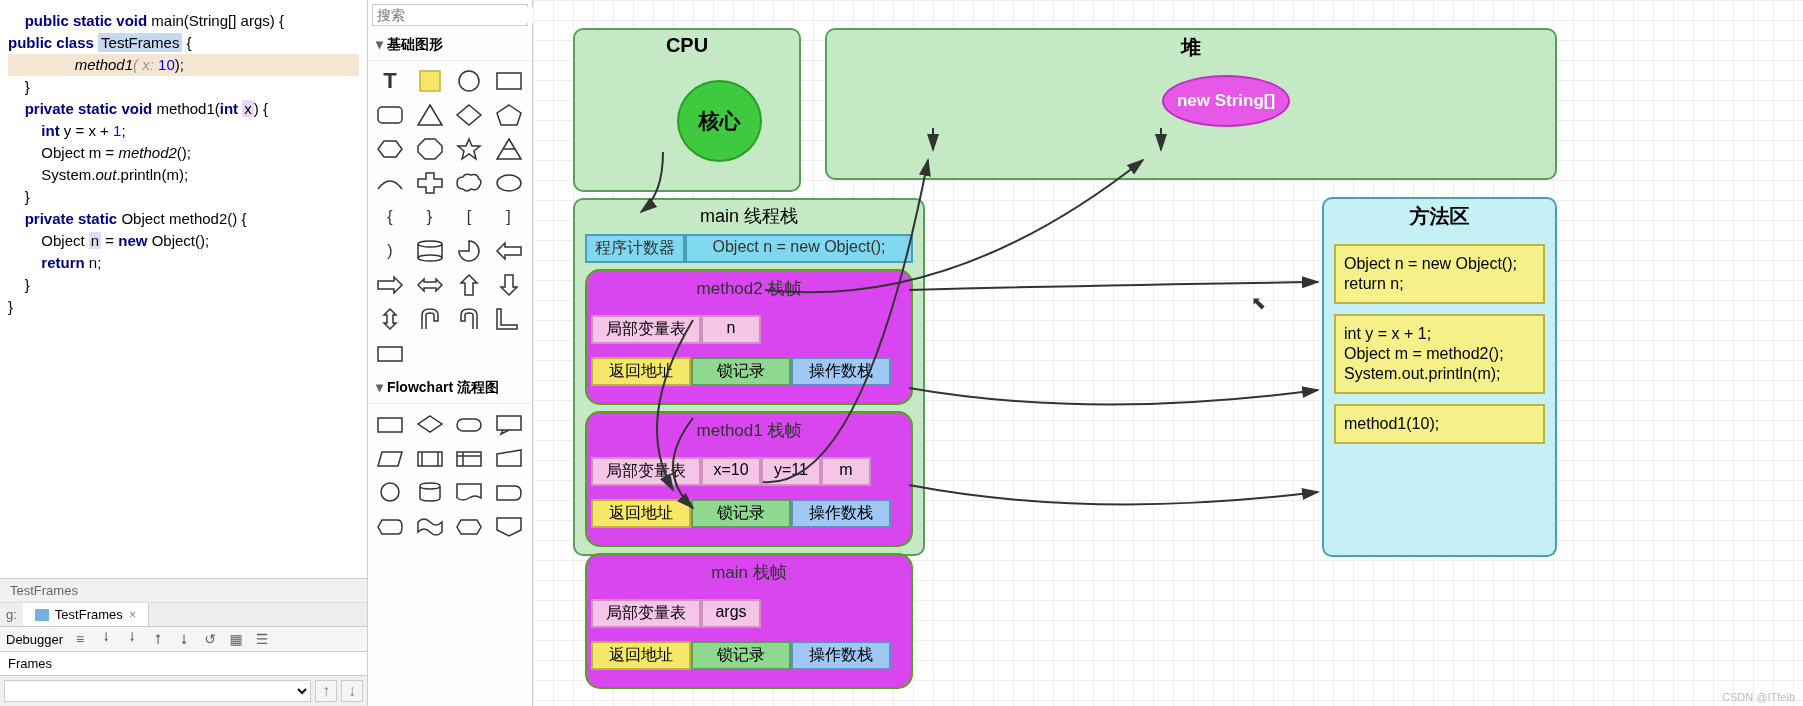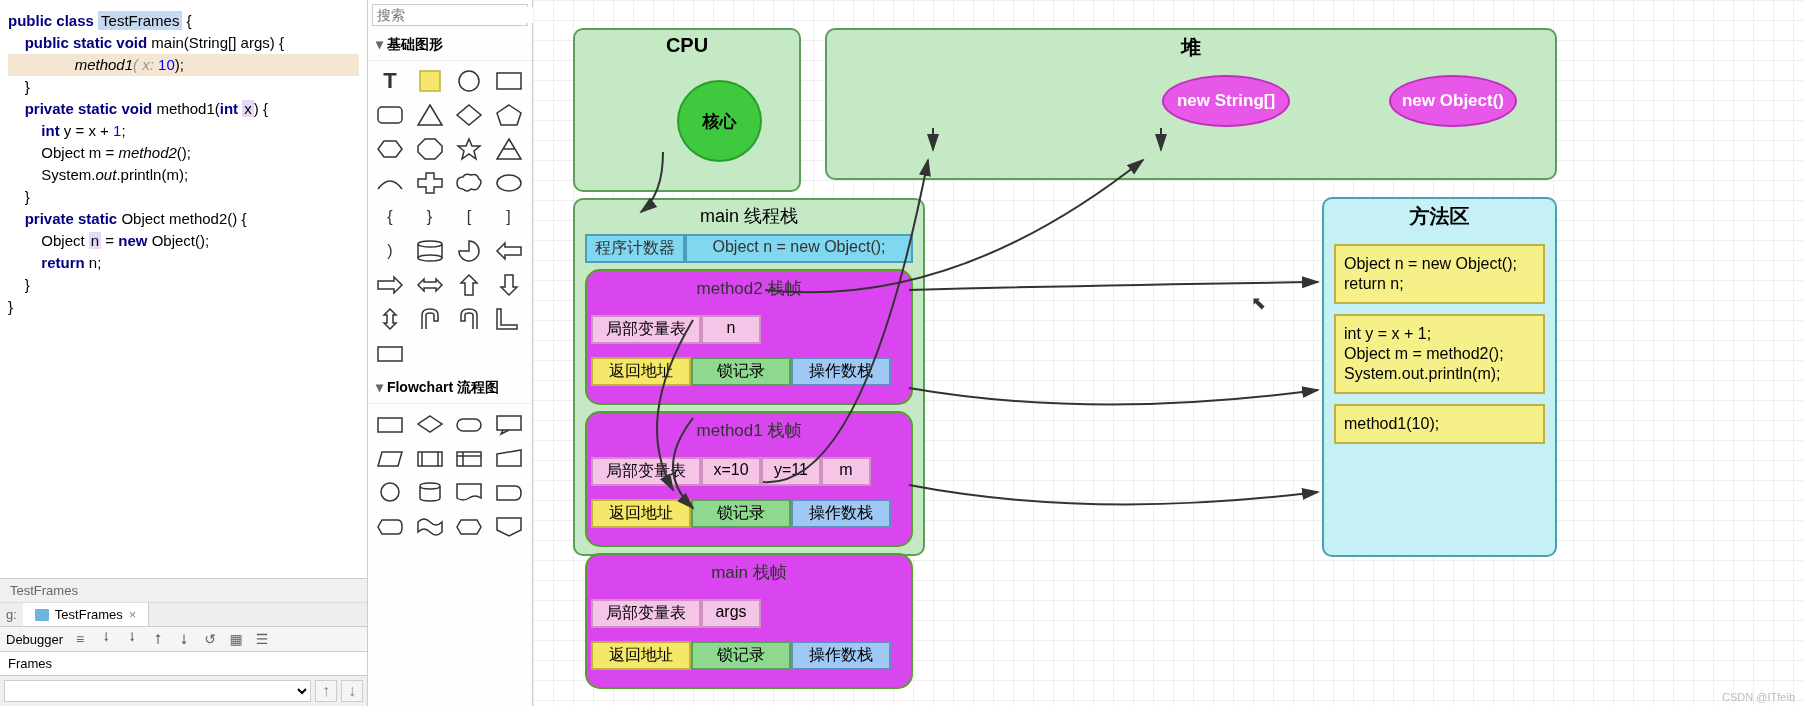--- a/index.html
+++ b/index.html
@@ -35,21 +35,21 @@
 .section-header::before{content:"▾ ";color:#666;}
 .shapes-grid{display:grid;grid-template-columns:repeat(4,1fr);gap:6px;padding:6px;}
 .shape{width:32px;height:28px;display:flex;align-items:center;justify-content:center;color:#333;}
 .shape svg{width:28px;height:24px;stroke:#333;stroke-width:1.5;fill:none;}
 
 .canvas{flex:1;position:relative;background:#fff;background-image:linear-gradient(#eee 1px,transparent 1px),linear-gradient(90deg,#eee 1px,transparent 1px);background-size:20px 20px;overflow:hidden;}
 .box{position:absolute;border:2px solid;border-radius:10px;}
 .cpu-box{left:40px;top:28px;width:228px;height:164px;border-color:#5a9e5a;background:#c5e8c5;}
 .box-title{text-align:center;font-size:20px;font-weight:bold;padding:4px;}
 .circle{position:absolute;border-radius:50%;display:flex;align-items:center;justify-content:center;font-weight:bold;}
-.core{left:102px;top:50px;width:85px;height:82px;background:#3fc93f;border:2px solid #2a9e2a;font-size:17px;}
+.core{left:102px;top:50px;width:85px;height:82px;background:#3fc93f;border:2px solid #2a9e2a;font-size:21px;}
 .heap-box{left:292px;top:28px;width:732px;height:152px;border-color:#5a9e5a;background:#c5e8c5;}
 .ellipse{position:absolute;border-radius:50%;display:flex;align-items:center;justify-content:center;font-weight:bold;color:#fff;font-size:17px;}
 .new-string{left:335px;top:45px;width:128px;height:52px;background:#e858e8;border:2px solid #c030c0;}
 .new-object{left:562px;top:45px;width:128px;height:52px;background:#e858e8;border:2px solid #c030c0;}
 
 .stack-box{left:40px;top:198px;width:352px;height:358px;border-color:#5a9e5a;background:#c5e8c5;}
 .stack-title{text-align:center;font-size:18px;padding:4px;}
 .counter-row{display:flex;margin:2px 10px;}
 .cell{border:2px solid;padding:2px 8px;font-size:16px;text-align:center;}
 .cell-green{background:#8fd88f;border-color:#5a9e5a;font-family:Liberation Mono, monospace;}
@@ -67,22 +67,22 @@
 
 .arrow{position:absolute;pointer-events:none;}
 .watermark{position:absolute;right:8px;bottom:3px;font-size:11px;color:#bbb;}
 .cursor{position:absolute;left:718px;top:292px;font-size:18px;color:#333;}
 </style>
 </head>
 <body>
 
 <div class="left-panel">
   <div class="code-area">
+    <div class="code-line"><span class="kw">    public static void </span><span>main(String[] args) {</span></div>
     <div class="code-line"><span class="kw">public class </span><span class="cls">TestFrames</span><span> {</span></div>
-    <div class="code-line"><span class="kw">    public static void </span><span>main(String[] args) {</span></div>
     <div class="code-line hl-line">        <span class="fn">        method1</span><span class="hint">( x: </span><span class="num">10</span><span>);</span></div>
     <div class="code-line">    }</div>
     <div class="code-line"></div>
     <div class="code-line"><span class="kw">    private static void </span>method1(<span class="kw">int </span><span class="hl-var">x</span>) {</div>
     <div class="code-line"><span class="kw">        int </span>y = x + <span class="num">1</span>;</div>
     <div class="code-line">        Object m = <span class="fn">method2</span>();</div>
     <div class="code-line">        System.<span class="fn">out</span>.println(m);</div>
     <div class="code-line">    }</div>
     <div class="code-line"></div>
     <div class="code-line"><span class="kw">    private static </span>Object method2() {</div>
@@ -361,21 +361,20 @@
 </div>
 
 <div class="canvas">
   <div class="box cpu-box">
     <div class="box-title">CPU</div>
     <div class="circle core">核心</div>
   </div>
   <div class="box heap-box">
     <div class="box-title">堆</div>
     <div class="ellipse new-string">new String[]</div>
-    <div class="ellipse new-object">new Object()</div>
   </div>
 
   <div class="box stack-box">
     <div class="stack-title">main 线程栈</div>
     <div class="counter-row">
       <div class="cell cell-cyan" style="flex:0 0 100px">程序计数器</div>
       <div class="cell cell-cyan" style="flex:1">Object n = new Object();</div>
     </div>
     <div class="frame-box">
       <div class="frame-title">method2 栈帧</div>

